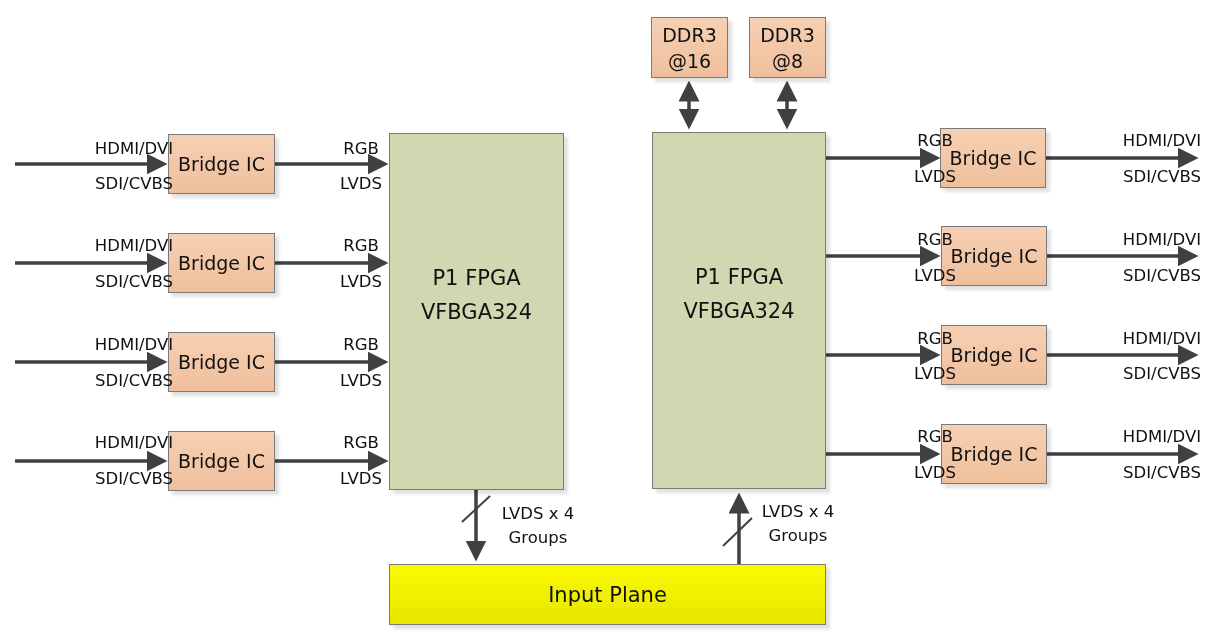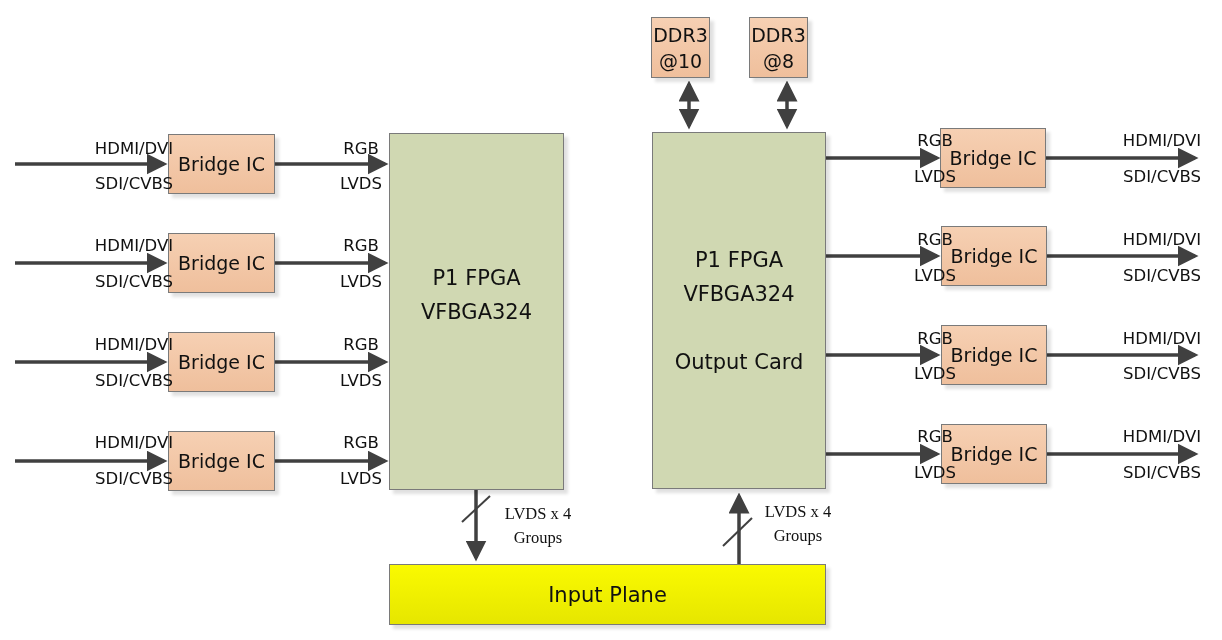--- a/index.html
+++ b/index.html
@@ -4,30 +4,30 @@
 <style>
   html, body { margin:0; padding:0; background:#ffffff; }
   body { width:1222px; height:640px; position:relative; overflow:hidden;
          font-family: "DejaVu Sans", "Liberation Sans", sans-serif; color:#111; }
   svg#wires { position:absolute; left:0; top:0; }
   .box { position:absolute; box-sizing:border-box; border:1.5px solid #7a7a7a;
          display:flex; align-items:center; justify-content:center; text-align:center;
          box-shadow: 4px 4px 3px rgba(0,0,0,0.12); }
   .bridge { width:107px; height:60px;
             background: linear-gradient(#f6d0b3, #efbf9c); font-size:19px; }
-  .ddr { width:59px; height:61px; background: linear-gradient(#f6d0b3, #efbf9c);
+  .ddr { width:77px; height:61px; background: linear-gradient(#f6d0b3, #efbf9c);
          font-size:19px; line-height:26px; flex-direction:column; }
   .fpga { width:175px; height:357px; background:#d0d8b2; flex-direction:column;
           font-size:21px; line-height:34px; }
   .fpga .gap { height:34px; }
   .backplane { width:437px; height:61px;
                background: linear-gradient(#fafa00, #e6e600); font-size:21px; }
   .lbl { position:absolute; font-size:16.5px; white-space:nowrap; transform:translateX(-50%);margin-left:42px; }
   .lbl2 { position:absolute; font-size:16.5px; white-space:nowrap; text-align:center;
-          line-height:24px; transform:translateX(-50%);font-family:Liberation Serif, serif; }
+          line-height:24px; transform:translateX(-50%); }
 </style>
 </head>
 <body>
 
 <svg id="wires" width="1222" height="640">
   <defs>
     <marker id="ah" markerWidth="6" markerHeight="6" refX="5" refY="3" orient="auto" markerUnits="strokeWidth">
       <path d="M0,0 L6,3 L0,6 Z" fill="#404040"></path>
     </marker>
     <marker id="ahs" markerWidth="6" markerHeight="6" refX="1" refY="3" orient="auto" markerUnits="strokeWidth">
@@ -63,37 +63,36 @@
     <line x1="739" y1="564" x2="739" y2="496" marker-end="url(#ah)"></line>
   </g>
   <g stroke="#404040" stroke-width="2">
     <line x1="462" y1="522" x2="490" y2="496"></line>
     <line x1="723" y1="546" x2="752" y2="518"></line>
   </g>
 </svg>
 
 <div class="box ddr" style="left:651px;top:17px;">
   <span>DDR3</span>
-  <span>@10</span>
+  <span>@16</span>
 </div>
 <div class="box ddr" style="left:749px;top:17px;">
   <span>DDR3</span>
   <span>@8</span>
 </div>
 
 <div class="box fpga" style="left:389px;top:133px;">
   <span>P1 FPGA</span>
   <span>VFBGA324</span>
   <span class="gap"></span>
 </div>
 <div class="box fpga" style="left:652px;top:132px;width:174px;">
   <span>P1 FPGA</span>
   <span>VFBGA324</span>
   <span class="gap"></span>
-  <span>Output Card</span>
 </div>
 
 <div class="box backplane" style="left:389px;top:564px;">
   <span>Input Plane</span>
 </div>
 
 <div class="box bridge" style="left:168px;top:134px;">
     <span>Bridge IC</span>
   </div>
 <div class="box bridge" style="left:168px;top:233px;">

